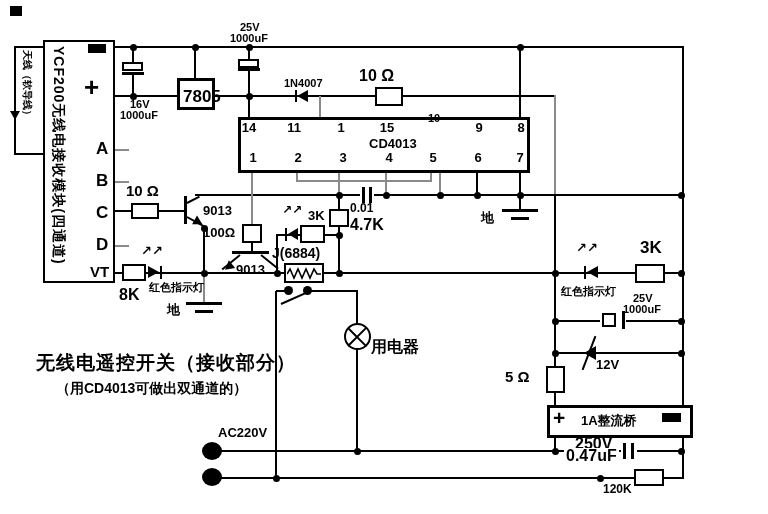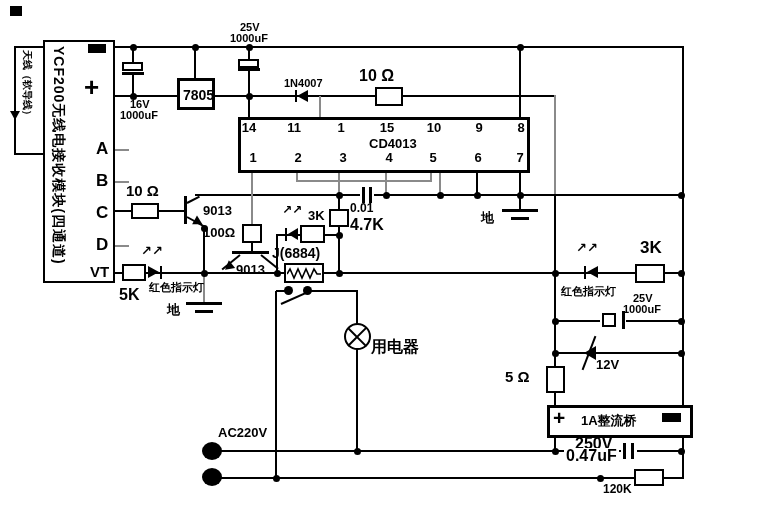--- a/index.html
+++ b/index.html
@@ -149,47 +149,47 @@
   <div class="lbl vtext" style="left:52px;top:46px;height:232px;font-size:14px;letter-spacing:1px">YCF200无线电接收模块(四通道)</div>
   <div class="lbl" style="left:84px;top:74px;font-size:26px">+</div>
   <div class="lbl" style="left:96px;top:140px;font-size:17px">A</div>
   <div class="lbl" style="left:96px;top:172px;font-size:17px">B</div>
   <div class="lbl" style="left:96px;top:204px;font-size:17px">C</div>
   <div class="lbl" style="left:96px;top:236px;font-size:17px">D</div>
   <div class="lbl" style="left:90px;top:264px;font-size:15px">VT</div>
 
   <div class="lbl" style="left:130px;top:99px;font-size:11px">16V</div>
   <div class="lbl" style="left:120px;top:110px;font-size:11px">1000uF</div>
-  <div class="lbl" style="left:183px;top:88px;font-size:14px">7805</div>
+  <div class="lbl" style="left:183px;top:88px;font-size:17px">7805</div>
   <div class="lbl" style="left:240px;top:22px;font-size:11px">25V</div>
   <div class="lbl" style="left:230px;top:33px;font-size:11px">1000uF</div>
   <div class="lbl" style="left:284px;top:78px;font-size:11px">1N4007</div>
   <div class="lbl" style="left:359px;top:68px;font-size:16px">10 Ω</div>
   <div class="lbl" style="left:369px;top:137px;font-size:13px">CD4013</div>
 
   <div class="lbl" style="left:249px;top:121px;font-size:13px;transform:translateX(-50%)">14</div>
   <div class="lbl" style="left:294px;top:121px;font-size:13px;transform:translateX(-50%)">11</div>
   <div class="lbl" style="left:341px;top:121px;font-size:13px;transform:translateX(-50%)">1</div>
   <div class="lbl" style="left:387px;top:121px;font-size:13px;transform:translateX(-50%)">15</div>
-  <div class="lbl" style="left:434px;top:121px;font-size:13px;transform:translateX(-50%)">10</div>
+  <div class="lbl" style="left:434px;top:113px;font-size:11px;transform:translateX(-50%)">10</div>
   <div class="lbl" style="left:479px;top:121px;font-size:13px;transform:translateX(-50%)">9</div>
   <div class="lbl" style="left:521px;top:121px;font-size:13px;transform:translateX(-50%)">8</div>
   <div class="lbl" style="left:253px;top:151px;font-size:13px;transform:translateX(-50%)">1</div>
   <div class="lbl" style="left:298px;top:151px;font-size:13px;transform:translateX(-50%)">2</div>
   <div class="lbl" style="left:343px;top:151px;font-size:13px;transform:translateX(-50%)">3</div>
   <div class="lbl" style="left:389px;top:151px;font-size:13px;transform:translateX(-50%)">4</div>
   <div class="lbl" style="left:433px;top:151px;font-size:13px;transform:translateX(-50%)">5</div>
   <div class="lbl" style="left:478px;top:151px;font-size:13px;transform:translateX(-50%)">6</div>
   <div class="lbl" style="left:520px;top:151px;font-size:13px;transform:translateX(-50%)">7</div>
 
   <div class="lbl" style="left:126px;top:183px;font-size:15px">10 Ω</div>
   <div class="lbl" style="left:203px;top:204px;font-size:13px">9013</div>
   <div class="lbl" style="left:203px;top:226px;font-size:13px">100Ω</div>
   <div class="lbl" style="left:236px;top:263px;font-size:13px">9013</div>
-  <div class="lbl" style="left:119px;top:287px;font-size:16px">5K</div>
+  <div class="lbl" style="left:119px;top:287px;font-size:16px">8K</div>
   <div class="lbl" style="left:141px;top:244px;font-size:13px">↗↗</div>
   <div class="lbl" style="left:149px;top:282px;font-size:11px">红色指示灯</div>
   <div class="lbl" style="left:167px;top:303px;font-size:13px">地</div>
   <div class="lbl" style="left:272px;top:246px;font-size:14px">J(6884)</div>
   <div class="lbl" style="left:282px;top:204px;font-size:12px">↗↗</div>
   <div class="lbl" style="left:308px;top:209px;font-size:13px">3K</div>
   <div class="lbl" style="left:350px;top:202px;font-size:12px">0.01</div>
   <div class="lbl" style="left:350px;top:217px;font-size:16px">4.7K</div>
   <div class="lbl" style="left:481px;top:211px;font-size:13px">地</div>
 
@@ -201,20 +201,22 @@
   <div class="lbl" style="left:596px;top:358px;font-size:13px">12V</div>
   <div class="lbl" style="left:505px;top:369px;font-size:15px">5 Ω</div>
   <div class="lbl" style="left:553px;top:407px;font-size:21px">+</div>
   <div class="lbl" style="left:581px;top:414px;font-size:13px">1A整流桥</div>
   <div class="lbl" style="left:575px;top:436px;font-size:16px">250V</div>
   <div class="lbl" style="left:564px;top:448px;font-size:16px;background:#fff;padding:0 2px">0.47uF</div>
   <div class="lbl" style="left:603px;top:483px;font-size:12px">120K</div>
 
   <div class="lbl" style="left:218px;top:426px;font-size:13px">AC220V</div>
   <div class="lbl" style="left:371px;top:339px;font-size:16px">用电器</div>
+  <div class="lbl" style="left:36px;top:353px;font-size:19px;letter-spacing:1px">无线电遥控开关（接收部分）</div>
+  <div class="lbl" style="left:56px;top:381px;font-size:14px">（用CD4013可做出双通道的）</div>
 
   <div class="dot" style="left:130px;top:44px"></div>
   <div class="dot" style="left:192px;top:44px"></div>
   <div class="dot" style="left:246px;top:44px"></div>
   <div class="dot" style="left:517px;top:44px"></div>
   <div class="dot" style="left:130px;top:93px"></div>
   <div class="dot" style="left:246px;top:93px"></div>
   <div class="dot" style="left:336px;top:192px"></div>
   <div class="dot" style="left:383px;top:192px"></div>
   <div class="dot" style="left:437px;top:192px"></div>

